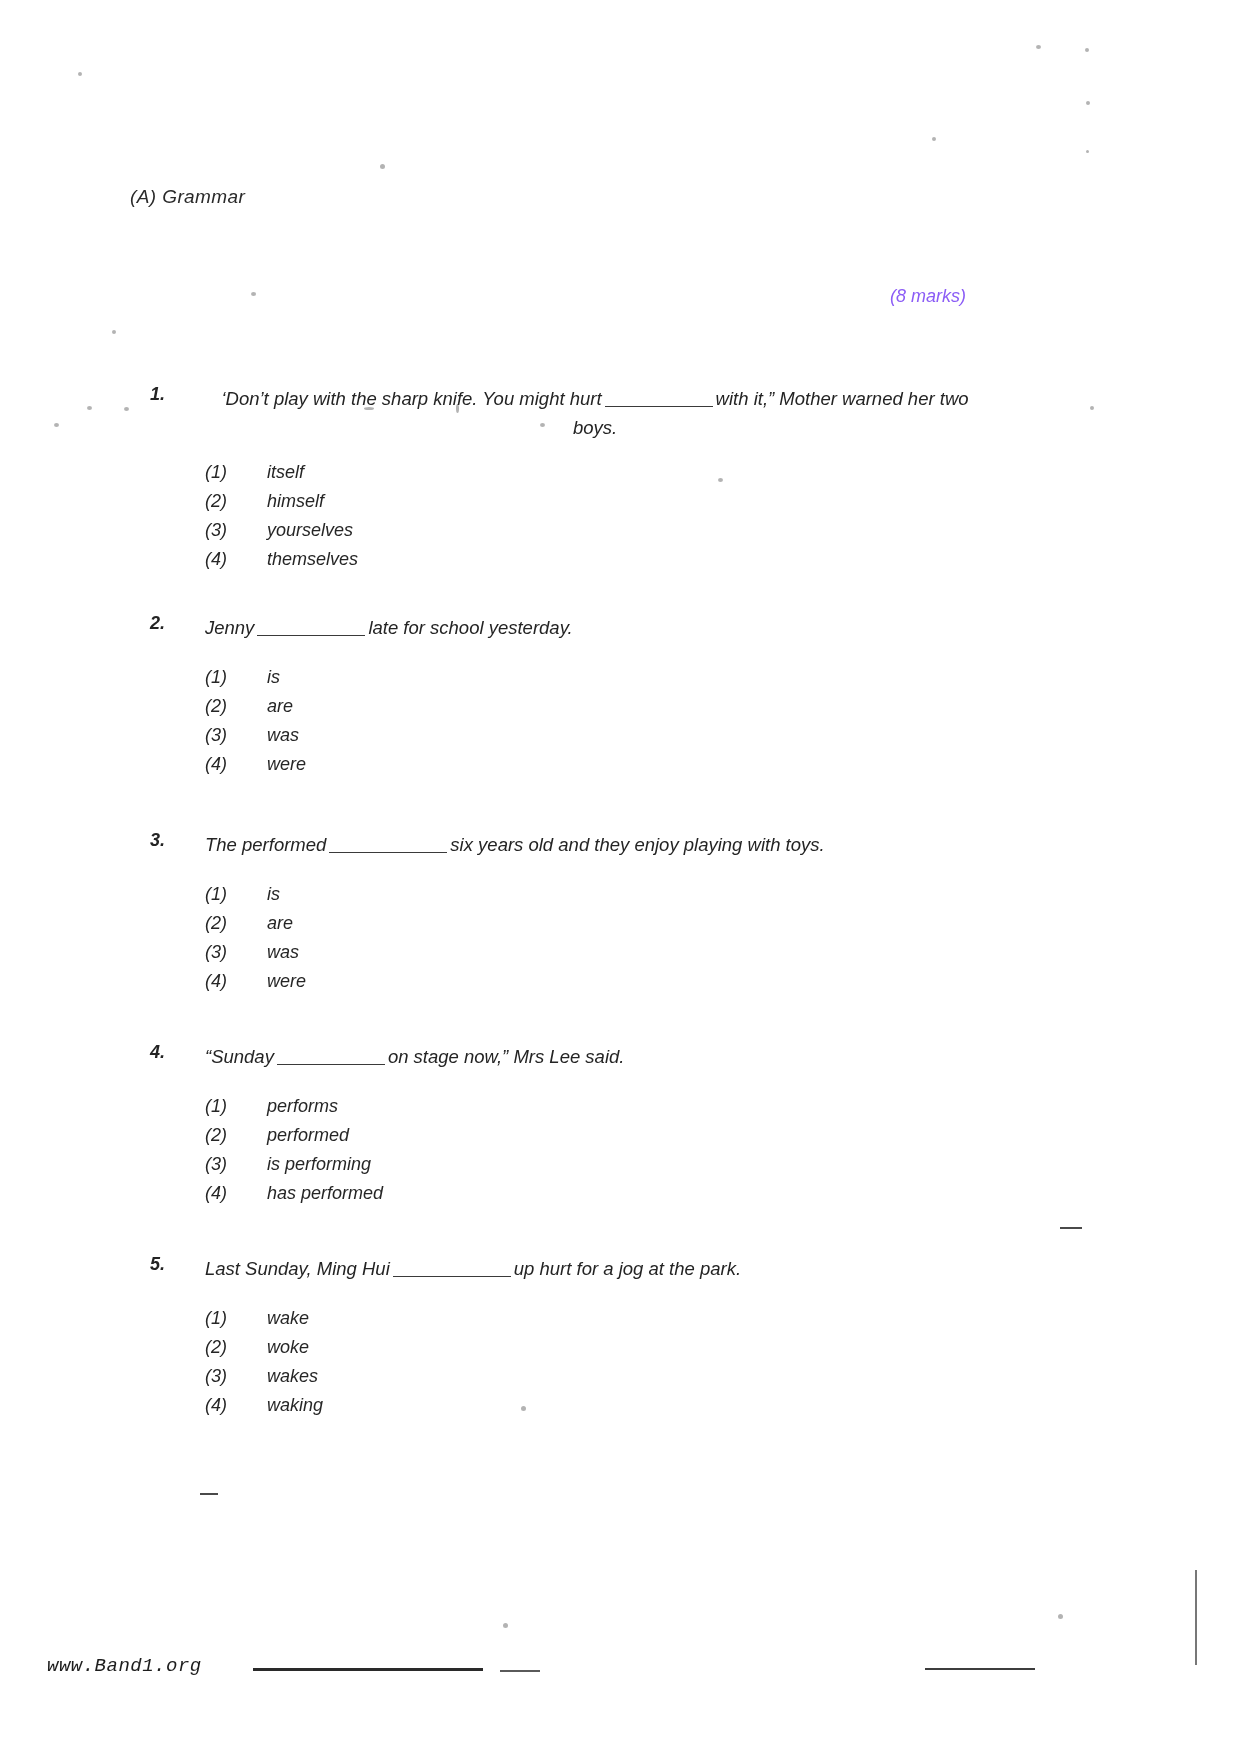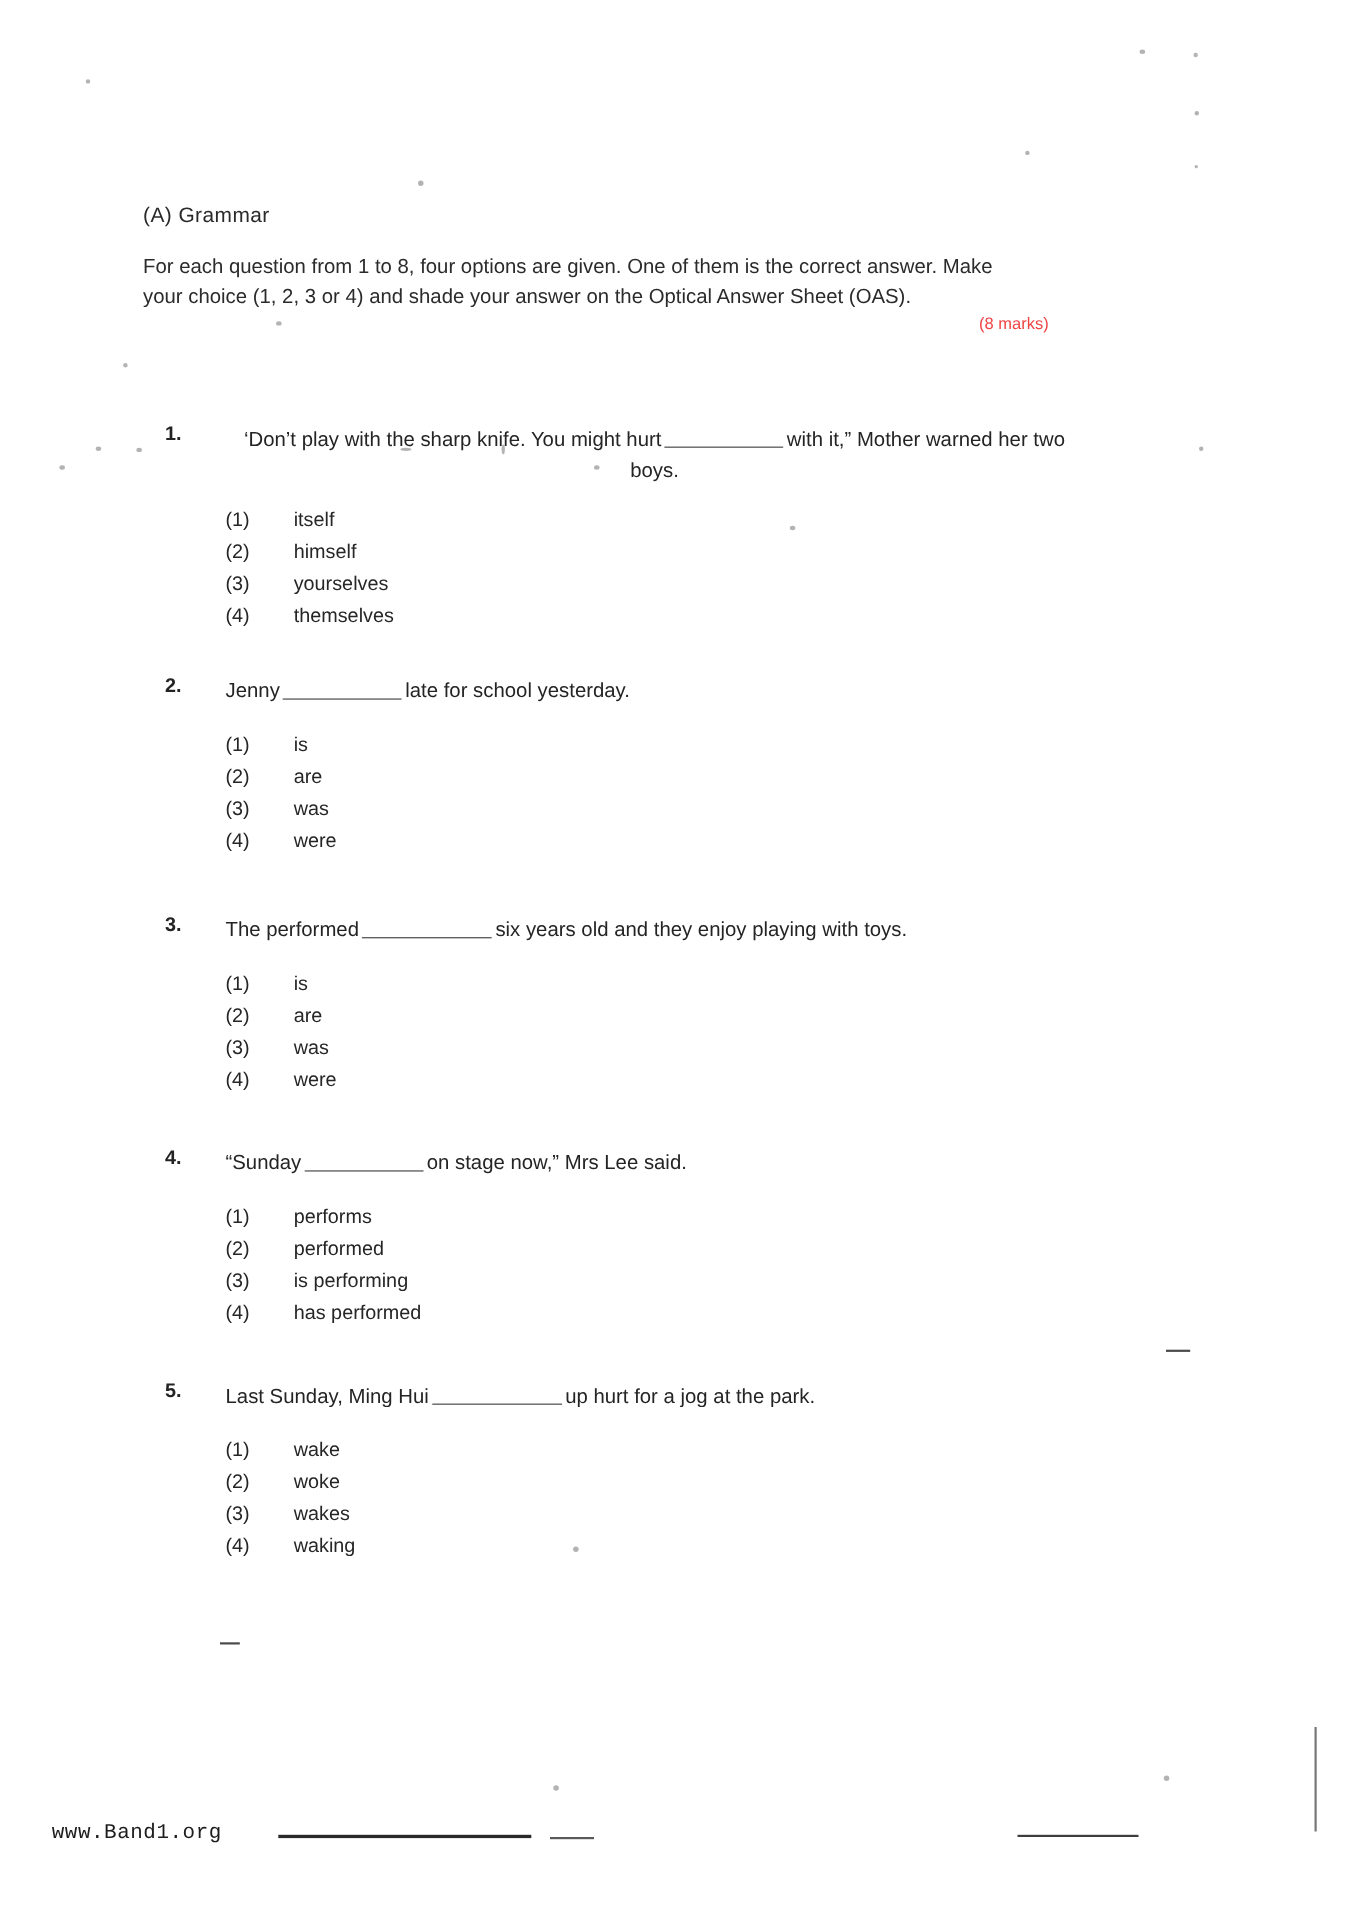--- a/index.html
+++ b/index.html
@@ -23,20 +23,21 @@
     border-radius: 50%;
     opacity: .75;
   }
 
   .page {
     position: absolute;
     left: 0;
     top: 0;
     width: 1239px;
     height: 1754px;
+    font-style: italic;
   }
 
   .section-title {
     position: absolute;
     left: 130px;
     top: 186px;
     font-size: 19px;
     letter-spacing: .4px;
     color: #2a2a2a;
     filter: blur(.25px);
@@ -50,22 +51,22 @@
     font-size: 18.5px;
     line-height: 27px;
     color: #2b2b2b;
     filter: blur(.2px);
   }
 
   .marks {
     position: absolute;
     left: 890px;
     top: 286px;
-    font-size: 15px;
-    color: #ef4444;
+    font-size: 18px;
+    color: #8b5cf6;
     filter: blur(.2px);
   }
 
   .qblock {
     position: absolute;
     left: 0;
     width: 1100px;
   }
   .qnum {
     position: absolute;
@@ -197,21 +198,20 @@
   <div class="speck" style="left:521px;  top:1406px; width:5px; height:5px;"></div>
   <div class="speck" style="left:503px;  top:1623px; width:5px; height:5px;"></div>
   <div class="speck" style="left:1058px; top:1614px; width:5px; height:5px;"></div>
 
   <div class="stray-dash-right"></div>
   <div class="stray-dash-left"></div>
   <div class="edge-bar"></div>
 
   <div class="section-title">(A)  Grammar</div>
 
-  <div class="instructions">For each question from 1 to 8, four options are given. One of them is the correct answer. Make your choice (1, 2, 3 or 4) and shade your answer on the Optical Answer Sheet (OAS).</div>
   <div class="marks">(8 marks)</div>
 
   <div class="qblock" style="top:0;">
     <div class="qnum" style="top:384px;">1.</div>
     <div class="qtext" style="top:384px;text-align:center;">
       <span>‘Don’t play with the sharp knife. You might hurt</span><span class="blank"></span><span>with it,” Mother warned her two boys.</span>
     </div>
     <div class="options" style="top:458px;">
       <div class="opt"><span class="lab">(1)</span><span class="val">itself</span></div>
       <div class="opt"><span class="lab">(2)</span><span class="val">himself</span></div>

